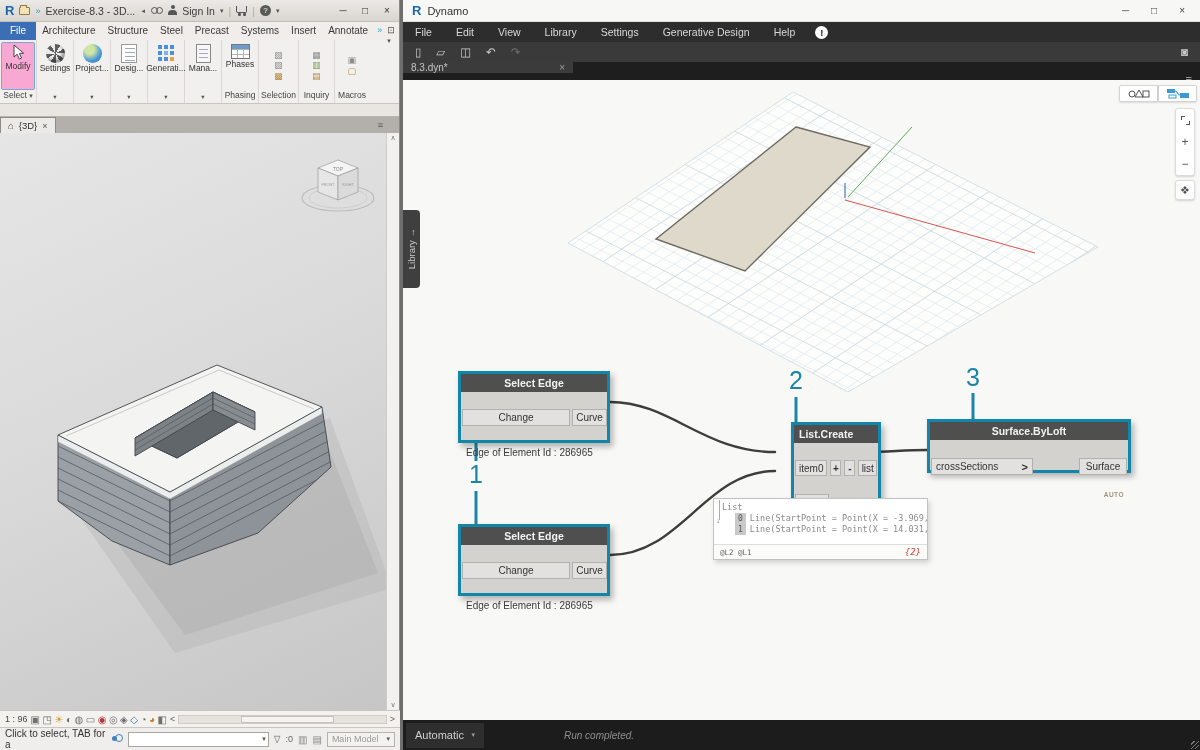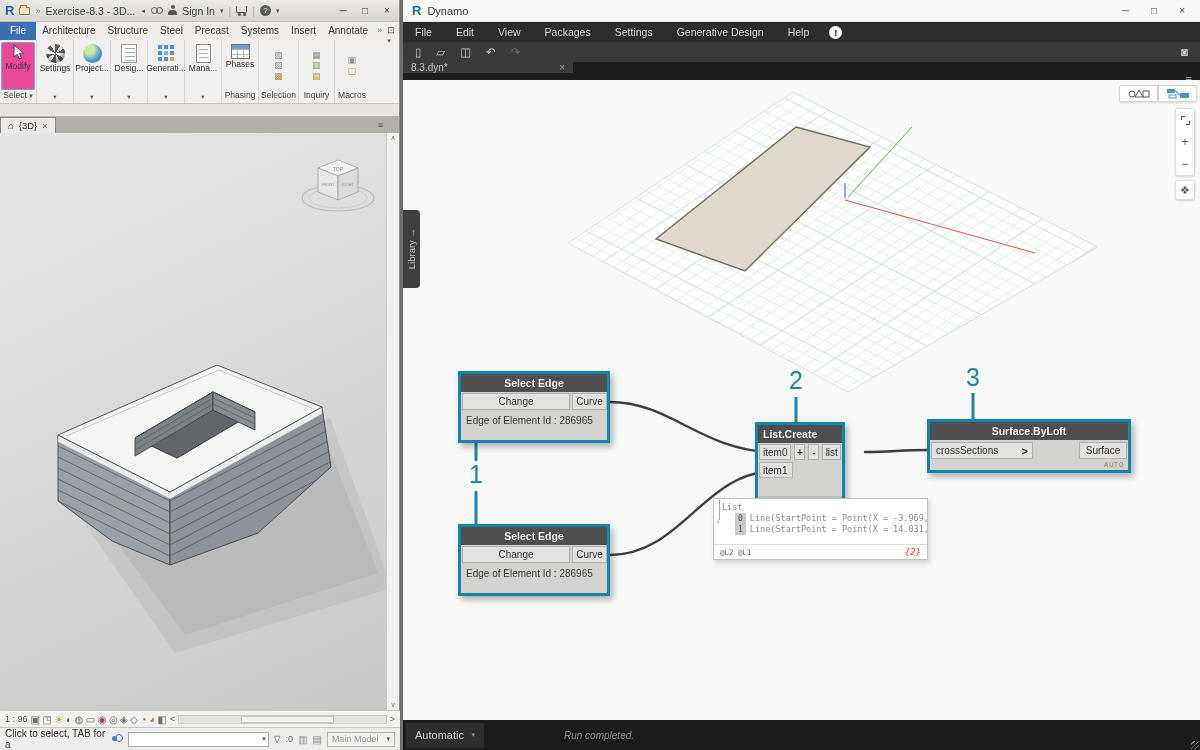--- a/index.html
+++ b/index.html
@@ -29,21 +29,21 @@
 
   .r-tabs{height:18px;background:#f0edea;display:flex;align-items:stretch;font-size:10px;color:#3a3a3a;}
   .r-tab{padding:3px 6px 2px;}
   .r-tab.file{background:#3a6fb5;color:#fff;padding:3px 10px 2px;}
   .r-tabs .overflow{color:#2b9fc2;font-size:9px;padding:3px 3px;}
   .r-tabs .panelbox{margin-right:4px;font-size:9px;color:#555;padding:3px 2px;}
 
   .r-ribbon{height:64px;background:#f2f0ee;display:flex;border-bottom:1px solid #c9c5c1;}
   .r-panel{display:flex;flex-direction:column;align-items:center;border-right:1px solid #dbd7d3;padding:2px 1px 0;}
   .r-bigbtn{width:34px;flex:1;display:flex;flex-direction:column;align-items:center;justify-content:flex-start;font-size:8.5px;color:#333;border:1px solid transparent;border-radius:2px;padding-top:1px;}
-  .r-bigbtn.selected{background:#ec4899;border-color:#7aa7d4;}
+  .r-bigbtn.selected{background:#f9a8d4;border-color:#7aa7d4;}
   .r-panel .caretrow{height:10px;font-size:6.5px;color:#555;}
   .r-grouplabel{font-size:8.5px;color:#444;height:13px;white-space:nowrap;overflow:hidden;}
   .smallicons{flex:1;display:flex;flex-direction:column;justify-content:center;gap:1px;font-size:9px;line-height:1.05;color:#8d8d8d;text-align:center;}
   .smallicons .tint1{color:#7a9c58;} .smallicons .tint2{color:#b78a3c;}
 
   .ic{display:block;}
   .ic-settings{width:19px;height:19px;border-radius:50%;background:repeating-conic-gradient(#5f5f5f 0 30deg,#ececec 30deg 60deg);box-shadow:inset -2px -3px 3px rgba(0,0,0,.35);}
   .ic-project{width:19px;height:19px;border-radius:50%;background:radial-gradient(circle at 35% 30%,#cfe6a0 0 25%,#4f9bd8 60%,#23659f);}
   .ic-design{width:16px;height:19px;background:#fff;border:1px solid #999;background-image:repeating-linear-gradient(#9aabbc 0 1px,transparent 1px 4px);background-size:10px 13px;background-position:3px 3px;background-repeat:no-repeat;}
   .ic-generative{position:relative;width:19px;height:19px;}
@@ -111,21 +111,21 @@
   .vt-btn:first-child{border-radius:2px 0 0 2px;}
   .vt-btn:last-child{border-radius:0 2px 2px 0;}
   .navstack{position:absolute;top:28px;right:5px;width:20px;background:#fff;border:1px solid #dcdcdc;border-radius:3px;box-shadow:0 1px 2px rgba(0,0,0,.15);display:flex;flex-direction:column;align-items:center;}
   .navstack .cell{height:22px;width:100%;display:flex;align-items:center;justify-content:center;font-size:12px;color:#555;}
   .panbtn{position:absolute;top:100px;right:5px;width:20px;height:20px;background:#fff;border:1px solid #dcdcdc;border-radius:3px;box-shadow:0 1px 2px rgba(0,0,0,.15);display:flex;align-items:center;justify-content:center;font-size:11px;color:#555;}
   .fit-ic{width:9px;height:9px;position:relative;}
   .fit-ic::before{content:"";position:absolute;left:0;top:0;width:3px;height:3px;border-left:1.4px solid #555;border-top:1.4px solid #555;}
   .fit-ic::after{content:"";position:absolute;right:0;bottom:0;width:3px;height:3px;border-right:1.4px solid #555;border-bottom:1.4px solid #555;}
 
   
-  .node{position:absolute;border:3px solid #1186a8;background:#d4d2cf;box-shadow:3px 4px 6px rgba(0,0,0,.28);color:#333;display:flex;flex-direction:column;}
+  .node{position:absolute;border:3px solid #1186a8;background:#d4d2cf;box-shadow:3px 4px 6px rgba(0,0,0,.28);color:#333;display:flex;flex-direction:column;gap:16px;}
   .node-header{height:18px;background:#4f4f4f;color:#f2f2f2;font-weight:bold;font-size:10.5px;display:flex;align-items:center;justify-content:center;flex:none;}
   .node-header.left{justify-content:flex-start;padding-left:5px;}
   .port{background:#e3e1df;border:1px solid #b3b1ae;display:flex;align-items:center;font-size:10px;color:#333;}
   .se-row{display:flex;gap:2px;padding:1px 0 1px 1px;}
   .se-change{flex:1;height:17px;justify-content:center;}
   .se-curve{width:35px;height:17px;justify-content:center;}
   .se-body{padding:4px 5px;font-size:10px;color:#3a3a3a;}
   .lc-row{display:flex;align-items:center;gap:3px;padding:1px 1px 1px 1px;}
   .lc-in{width:34px;height:16px;padding:0 3px;}
   .lc-btn{width:14px;height:16px;justify-content:center;font-weight:bold;}
@@ -407,21 +407,21 @@
         <span>─</span>
         <span>□</span>
         <span>×</span>
       </div>
     </div>
 
     <div class="d-menubar">
       <span class="d-menu">File</span>
       <span class="d-menu">Edit</span>
       <span class="d-menu">View</span>
-      <span class="d-menu">Packages</span>
+      <span class="d-menu">Library</span>
       <span class="d-menu">Settings</span>
       <span class="d-menu">Generative Design</span>
       <span class="d-menu">Help</span>
       <span class="alert-badge">!</span>
     </div>
 
     <div class="d-toolbar">
       <span>▯</span>
       <span>▱</span>
       <span>◫</span>
@@ -518,21 +518,21 @@
 
       <div class="node" style="left:55px;top:444px;width:152px;height:72px;">
         <div class="node-header">Select Edge</div>
         <div class="se-row">
           <div class="port se-change">Change</div>
           <div class="port se-curve">Curve</div>
         </div>
         <div class="se-body">Edge of Element Id : 286965</div>
       </div>
 
-      <div class="node" style="left:352px;top:342px;width:90px;height:88px;">
+      <div class="node" style="left:388px;top:342px;width:90px;height:88px;">
         <div class="node-header left">List.Create</div>
         <div class="lc-row">
           <div class="port lc-in">item0</div>
           <div class="port lc-btn">+</div>
           <div class="port lc-btn">-</div>
           <div class="port lc-out">list</div>
         </div>
         <div class="lc-row">
           <div class="port lc-in">item1</div>
         </div>

